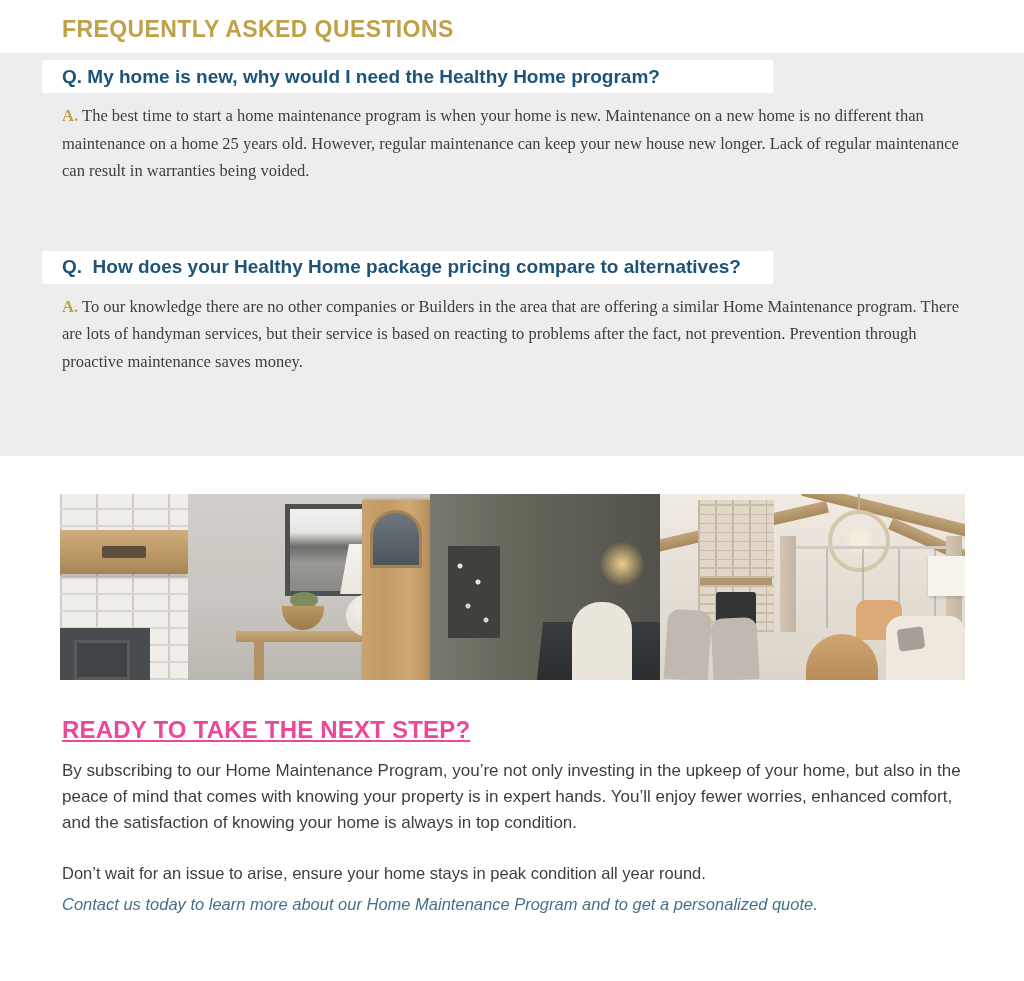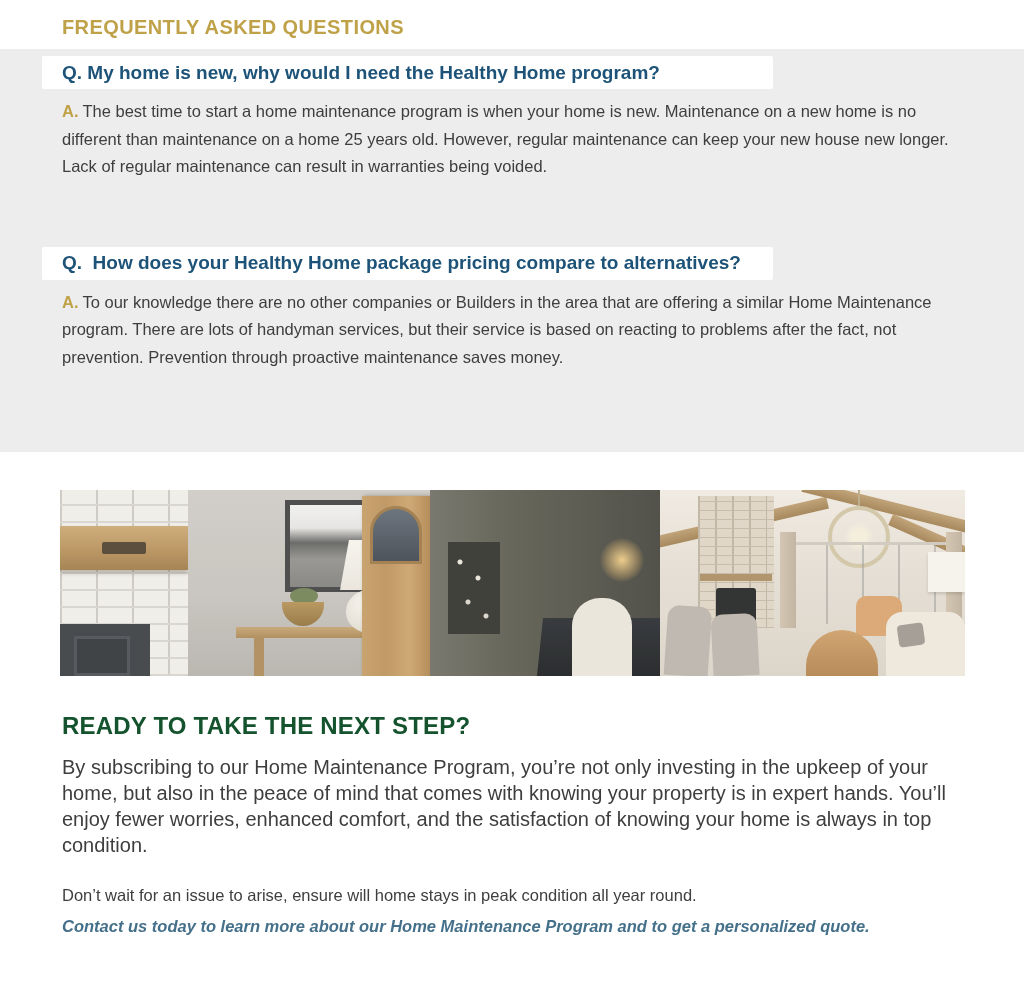--- a/index.html
+++ b/index.html
@@ -6,21 +6,21 @@
   html,body { background:#ffffff; }
   body {
     width:1024px; height:981px;
     font-family:"Liberation Sans", sans-serif;
     color:#3e3e3e;
     position:relative;
     overflow:hidden;
   }
   .page-title {
     margin:16px 0 0 62px;
-    font-size:20px; font-weight:bold; letter-spacing:.4px;
+    font-size:23px; font-weight:bold; letter-spacing:.4px;
     color:#bfa148;
   }
   
   .faq-section {
     background:#ededed;
     margin-top:10px;
     padding:7px 0 15px 0;
     width:1024px;
   }
   .faq-item + .faq-item { margin-top:66px; }
@@ -32,21 +32,21 @@
     display:flex; align-items:center;
     padding-left:20px;
     border-radius:2px;
   }
   .q-text {
     font-size:19px; font-weight:bold; color:#1d5378;
     white-space:pre-wrap;
   }
   .answer {
     margin:9px 61px 0 62px;
-    font-size:16.5px; line-height:27.5px; color:#3e3e3e;
+    font-size:16.5px; line-height:27.5px; color:#3e3e3e;font-family:Liberation Serif, serif;
   }
   .a-prefix { color:#bfa148; font-weight:bold; margin-right:4px; }
   
   .collage {
     position:relative;
     margin:38px 0 0 60px;
     width:905px; height:186px;
     overflow:hidden;
     background:#c9c5bf;
   }
@@ -198,34 +198,35 @@
     border-radius:36px 36px 0 0;
   }
   .orange-chair {
     position:absolute; left:196px; bottom:40px; width:46px; height:40px;
     background:#d9a06a; border-radius:10px 10px 4px 4px;
   }
   
   .cta-title {
     margin:36px 0 0 62px;
     font-size:24px; font-weight:bold; letter-spacing:.2px;
-    color:#14532d;
+    color:#ec4899;
+    text-decoration:underline;
   }
   .cta-paragraph {
     margin:14px 61px 0 62px;
-    font-size:20px; line-height:26px; color:#3e3e3e;
+    font-size:17px; line-height:26px; color:#3e3e3e;
   }
   .cta-line1 {
     margin:24px 61px 0 62px;
     font-size:16.5px; line-height:26px; color:#3e3e3e;
   }
   .cta-line2 {
     margin:5px 61px 0 62px;
     font-size:16.5px; line-height:26px;
-    font-style:italic; color:#45708a;font-weight:bold;
+    font-style:italic; color:#45708a;
   }
 </style>
 </head>
 <body>
 
 <h1 class="page-title">FREQUENTLY ASKED QUESTIONS</h1>
 
 <section class="faq-section">
 
   <div class="faq-item">
@@ -296,14 +297,14 @@
     <div class="orange-chair"></div>
     <div class="coffee-table"></div>
     <div class="sofa">
       <div class="sofa-pillow"></div>
     </div>
   </div>
 </div>
 
 <h2 class="cta-title">READY TO TAKE THE NEXT STEP?</h2>
 <p class="cta-paragraph">By subscribing to our Home Maintenance Program, you’re not only investing in the upkeep of your home, but also in the peace of mind that comes with knowing your property is in expert hands. You’ll enjoy fewer worries, enhanced comfort, and the satisfaction of knowing your home is always in top condition.</p>
-<p class="cta-line1">Don’t wait for an issue to arise, ensure will home stays in peak condition all year round.</p>
+<p class="cta-line1">Don’t wait for an issue to arise, ensure your home stays in peak condition all year round.</p>
 <p class="cta-line2">Contact us today to learn more about our Home Maintenance Program and to get a personalized quote.</p>
 
 </body></html>

